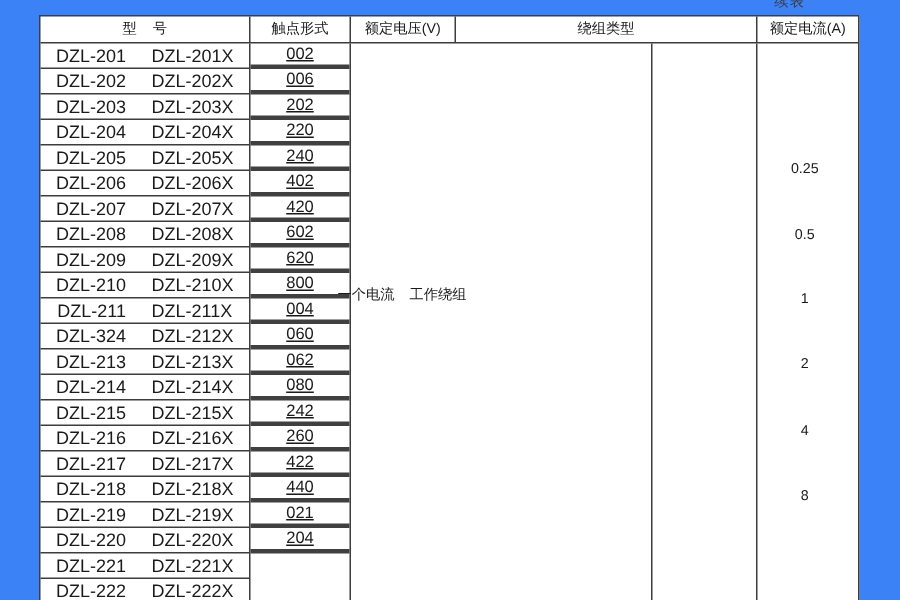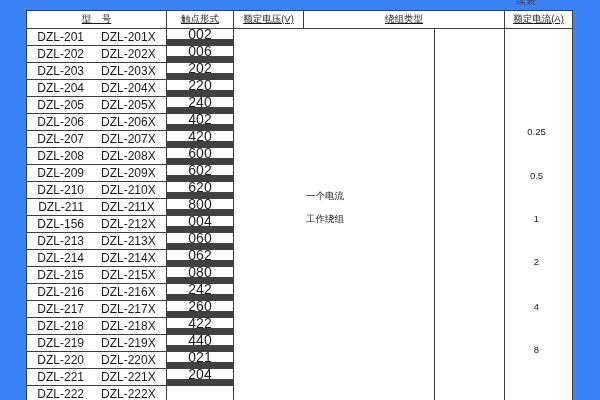--- a/index.html
+++ b/index.html
@@ -15,53 +15,53 @@
     font-size:9.5px; color:#3a3a3a; letter-spacing:1px;
   }
   .spec-table {
     position:absolute; left:26px; top:10px; width:547px; height:393px;
     border:1px solid #3d3d3d; background:#ffffff;
     display:flex; flex-direction:column;
   }
   .header-row { display:flex; height:18px; flex:none; border-bottom:1px solid #3d3d3d; }
   .cell {
     display:flex; align-items:center; justify-content:center;
-    font-size:9.5px; border-right:1px solid #3d3d3d; height:100%;text-decoration:underline;
+    font-size:9.5px; border-right:1px solid #3d3d3d; height:100%;
   }
   .h-model   { width:140px; white-space:pre; }
   .h-contact { width:67px; }
   .h-winding { width:201px; }
   .h-voltage { width:70px; }
   .h-current { flex:1; border-right:none; }
   .body-row { display:flex; flex:1; position:relative; }
   .col { position:relative; border-right:1px solid #3d3d3d; }
   .col-model   { width:140px; }
   .col-contact { width:67px; }
   .col-winding { width:201px; }
   .col-voltage { width:70px; }
   .col-current { flex:1; border-right:none; }
   .mrow {
     height:17px; border-bottom:1px solid #3d3d3d;
     display:flex; align-items:center; justify-content:center; gap:17px;
     font-size:12px;
   }
   .crow {
-    height:17px; border-bottom:7px solid #404040;
+    height:17px; border-bottom:3px solid #404040;
     display:flex; align-items:center; justify-content:center;
-    font-size:14px;
+    font-size:11px;
+    text-decoration:underline;
   }
   .winding-text {
     position:absolute; left:0; right:0; top:161px;
-    display:flex; flex-direction:column; align-items:center; gap:10px;
+    display:flex; flex-direction:row; align-items:center; gap:10px;
     font-size:9.5px; transform:translateX(-9px);
   }
   .cur-val {
     position:absolute; left:0; right:4px; text-align:center;
     font-size:9.5px;
-    margin-top:19px;
   }
 </style>
 </head>
 <body>
 
 <div class="canvas">
 
   <div class="continued-label">续表</div>
 
   <div class="spec-table">
@@ -114,21 +114,21 @@
           </div>
           <div class="mrow">
             <span>DZL-210</span>
             <span>DZL-210X</span>
           </div>
           <div class="mrow">
             <span>DZL-211</span>
             <span>DZL-211X</span>
           </div>
           <div class="mrow">
-            <span>DZL-156</span>
+            <span>DZL-324</span>
             <span>DZL-212X</span>
           </div>
           <div class="mrow">
             <span>DZL-213</span>
             <span>DZL-213X</span>
           </div>
           <div class="mrow">
             <span>DZL-214</span>
             <span>DZL-214X</span>
           </div>
@@ -166,21 +166,20 @@
           </div>
         </div>
       <div class="col col-contact" id="col-contact">
           <div class="crow">002</div>
           <div class="crow">006</div>
           <div class="crow">202</div>
           <div class="crow">220</div>
           <div class="crow">240</div>
           <div class="crow">402</div>
           <div class="crow">420</div>
-          <div class="crow">600</div>
           <div class="crow">602</div>
           <div class="crow">620</div>
           <div class="crow">800</div>
           <div class="crow">004</div>
           <div class="crow">060</div>
           <div class="crow">062</div>
           <div class="crow">080</div>
           <div class="crow">242</div>
           <div class="crow">260</div>
           <div class="crow">422</div>

